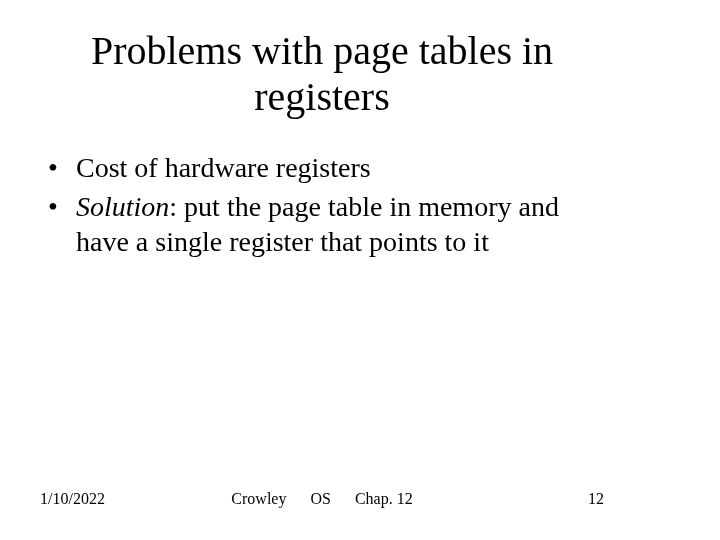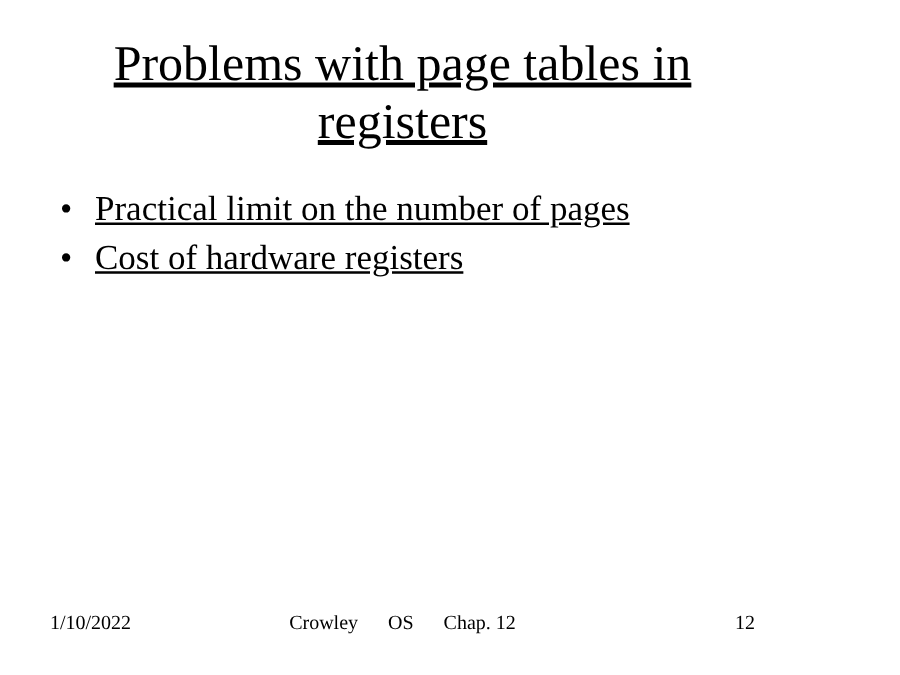--- a/index.html
+++ b/index.html
@@ -10,21 +10,20 @@
     background: #fff;
     font-family: "Times New Roman", Times, serif;
     color: #000;
     overflow: hidden;
   }
   .slide {
     position: relative;
     width: 644px;
     height: 540px;
     box-sizing: border-box;
-    text-decoration: underline;
   }
   .title {
     text-align: center;
     font-size: 40px;
     line-height: 1.15;
     padding: 28px 60px 0 60px;
   }
   .body {
     padding: 30px 40px 0 40px;
   }
@@ -83,24 +82,24 @@
 </head>
 <body>
 
 <div class="slide">
 
   <div class="title">Problems with page tables in registers</div>
 
   <div class="body">
     <ul class="bullets">
       <li>
-        <span>Practical limit on the number of pages</span>
+        <span>Cost of hardware registers</span>
       </li>
       <li>
-        <span>Cost of hardware registers</span>
+        <span class="solution-label">Solution</span><span>: put the page table in memory and have a single register that points to it</span>
       </li>
     </ul>
   </div>
 
   <div class="footer">
     <div class="footer-date">1/10/2022</div>
     <div class="footer-center">
       <span>Crowley</span>
       <span>OS</span>
       <span>Chap. 12</span>

